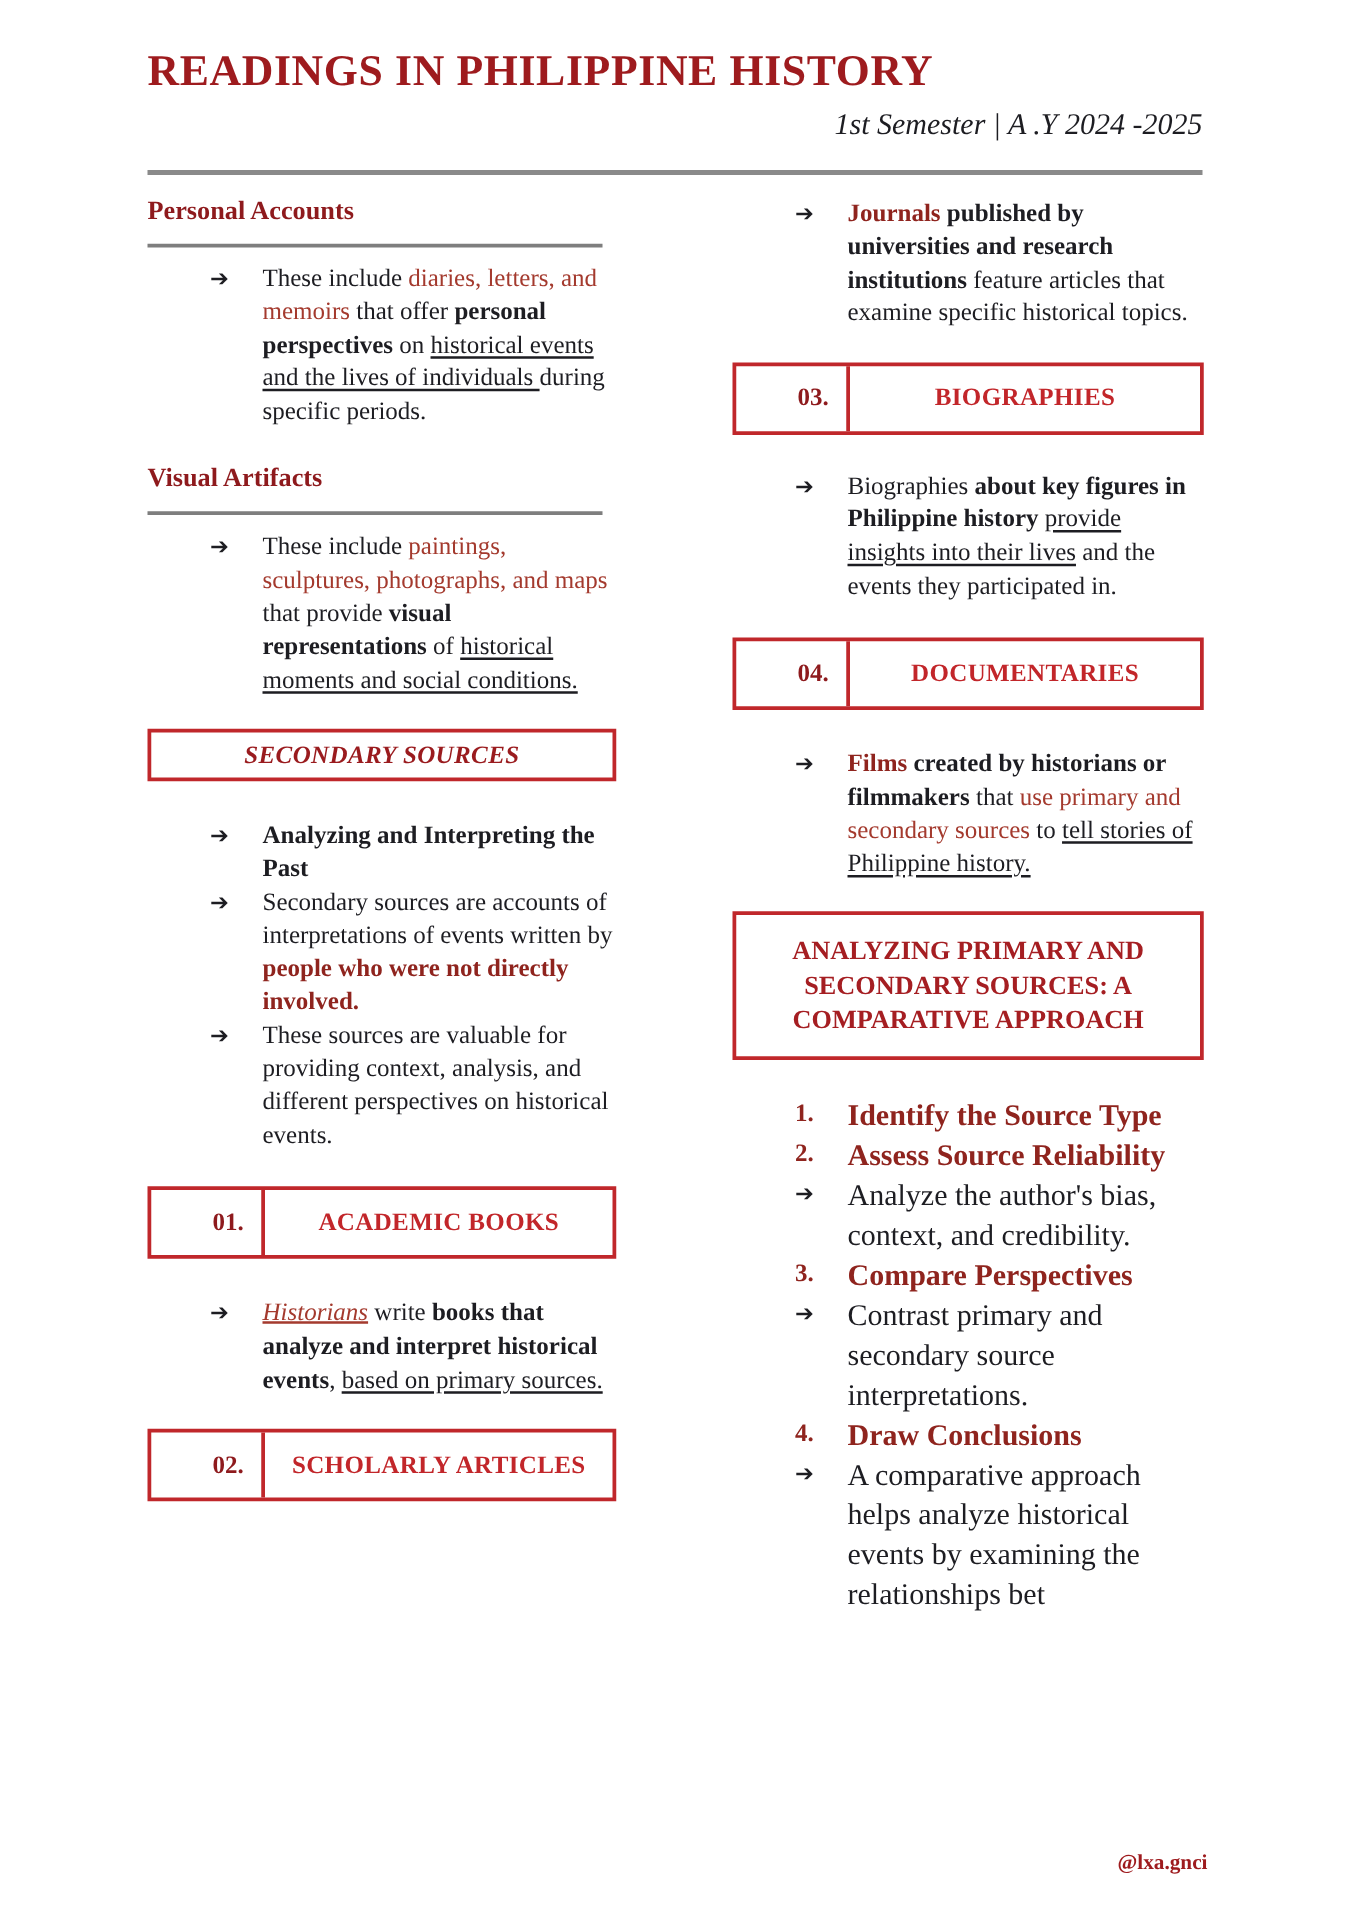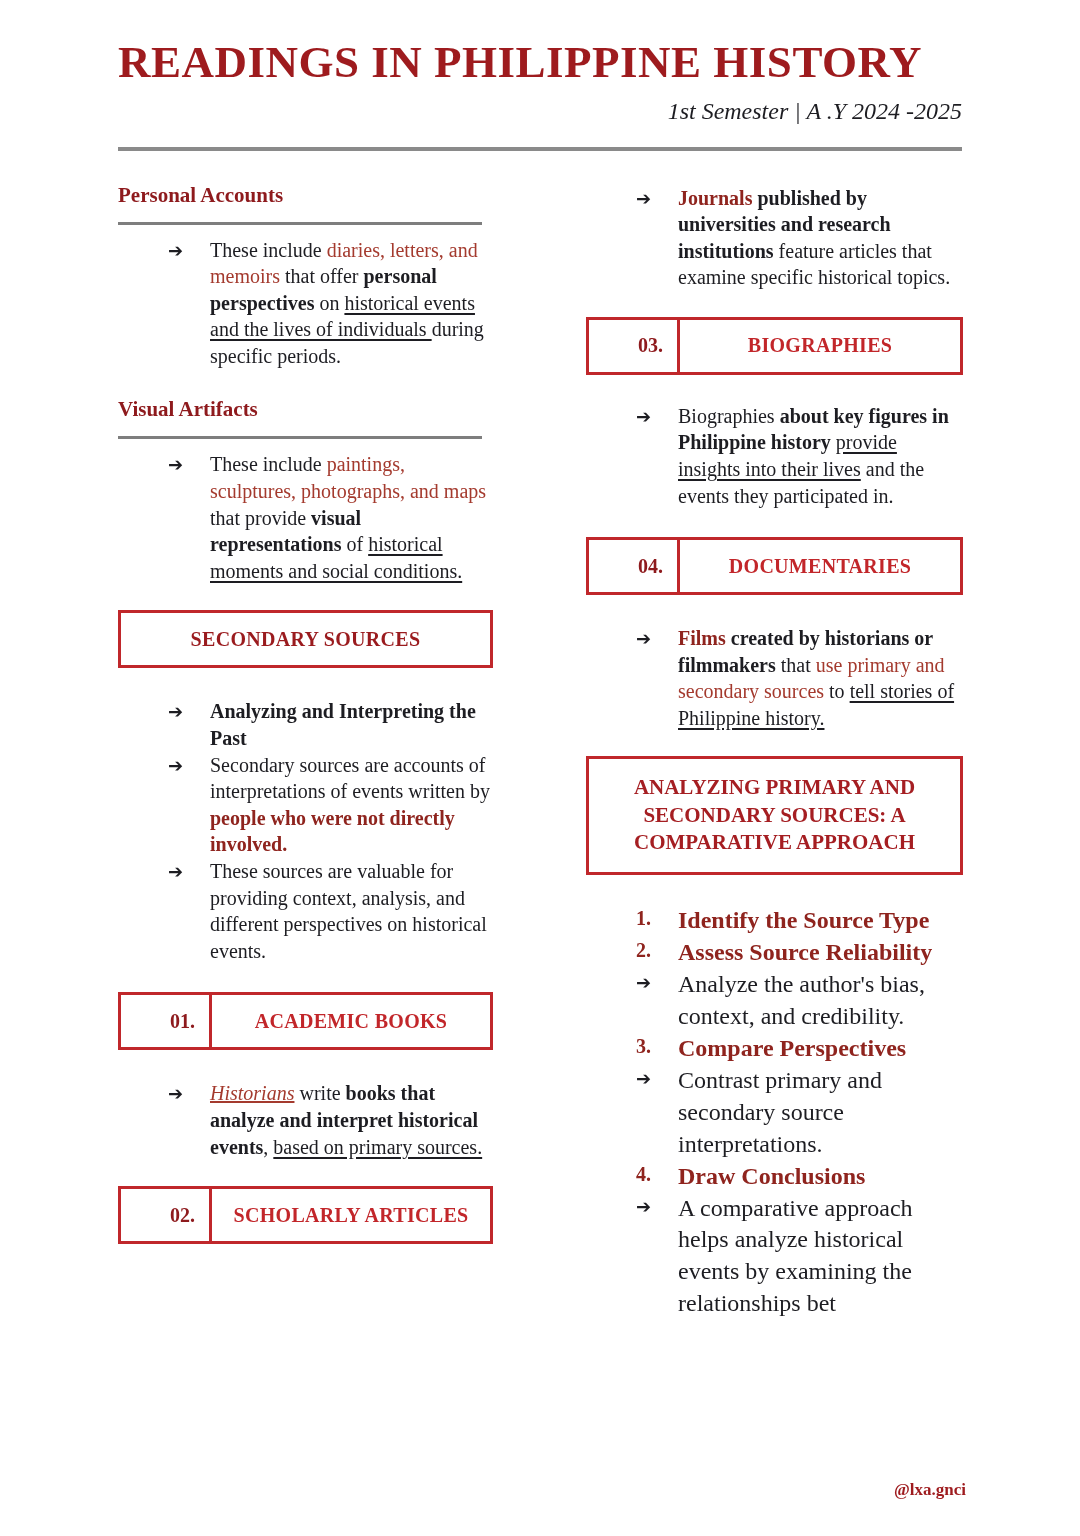--- a/index.html
+++ b/index.html
@@ -20,47 +20,47 @@
   body{
     width:1080px;height:1536px;
     background:#ffffff;
     font-family:"Liberation Serif","DejaVu Serif",serif;
     color:var(--ink);
     position:relative;
     overflow:hidden;
   }
   .page{padding:38px 118px 0 118px;height:100%;position:relative;}
   .title{
-    font-size:45px;font-weight:700;color:var(--title-red);
+    font-size:35px;font-weight:700;color:var(--title-red);
     letter-spacing:.5px;line-height:1.1;margin:0;
   }
   .subtitle{
     font-size:24px;font-style:italic;margin-top:10px;color:var(--ink);text-align:right;
   }
   .top-rule{height:4px;background:var(--rule-gray);margin-top:22px;}
-  .columns{display:flex;margin-top:32px;}
+  .columns{display:flex;margin-top:16px;}
   .col-left{width:375px;flex:none;}
   .col-right{width:377px;flex:none;margin-left:93px;}
 
   .sec-heading{font-size:21px;font-weight:700;color:var(--heading-red);}
   .heading-rule{height:3px;background:var(--rule-gray2);width:364px;margin-top:14px;}
 
   .bullet{display:flex;padding-left:50px;}
   .bullet .arrow{
     width:42px;flex:none;font-size:18px;line-height:1.5;
     font-family:"DejaVu Sans",sans-serif;color:var(--ink);
   }
   .bullet .btxt{flex:1;font-size:20px;line-height:1.33;}
 
   .mt12{margin-top:12px;} .mt24{margin-top:24px;} .mt26{margin-top:26px;}
   .mt28{margin-top:28px;} .mt30{margin-top:30px;} .mt2{margin-top:2px;}
 
   .hbox{
-    border:3px solid var(--border-red);height:58px;
-    display:flex;align-items:center;justify-content:center;
+    border:3px solid var(--border-red);height:42px;
+    display:flex;align-items:center;justify-content:center;font-style:italic;
   }
   .hbox .hbox-label{font-size:20px;font-weight:700;color:var(--darkbox-red);letter-spacing:.3px;}
   .numbox{border:3px solid var(--border-red);height:58px;display:flex;align-items:stretch;}
   .numbox .num{
     width:91px;flex:none;border-right:3px solid var(--border-red);
     display:flex;align-items:center;justify-content:flex-end;
     padding-right:14px;font-size:20px;font-weight:700;color:var(--heading-red);
   }
   .numbox .lbl{
     flex:1;display:flex;align-items:center;justify-content:center;

